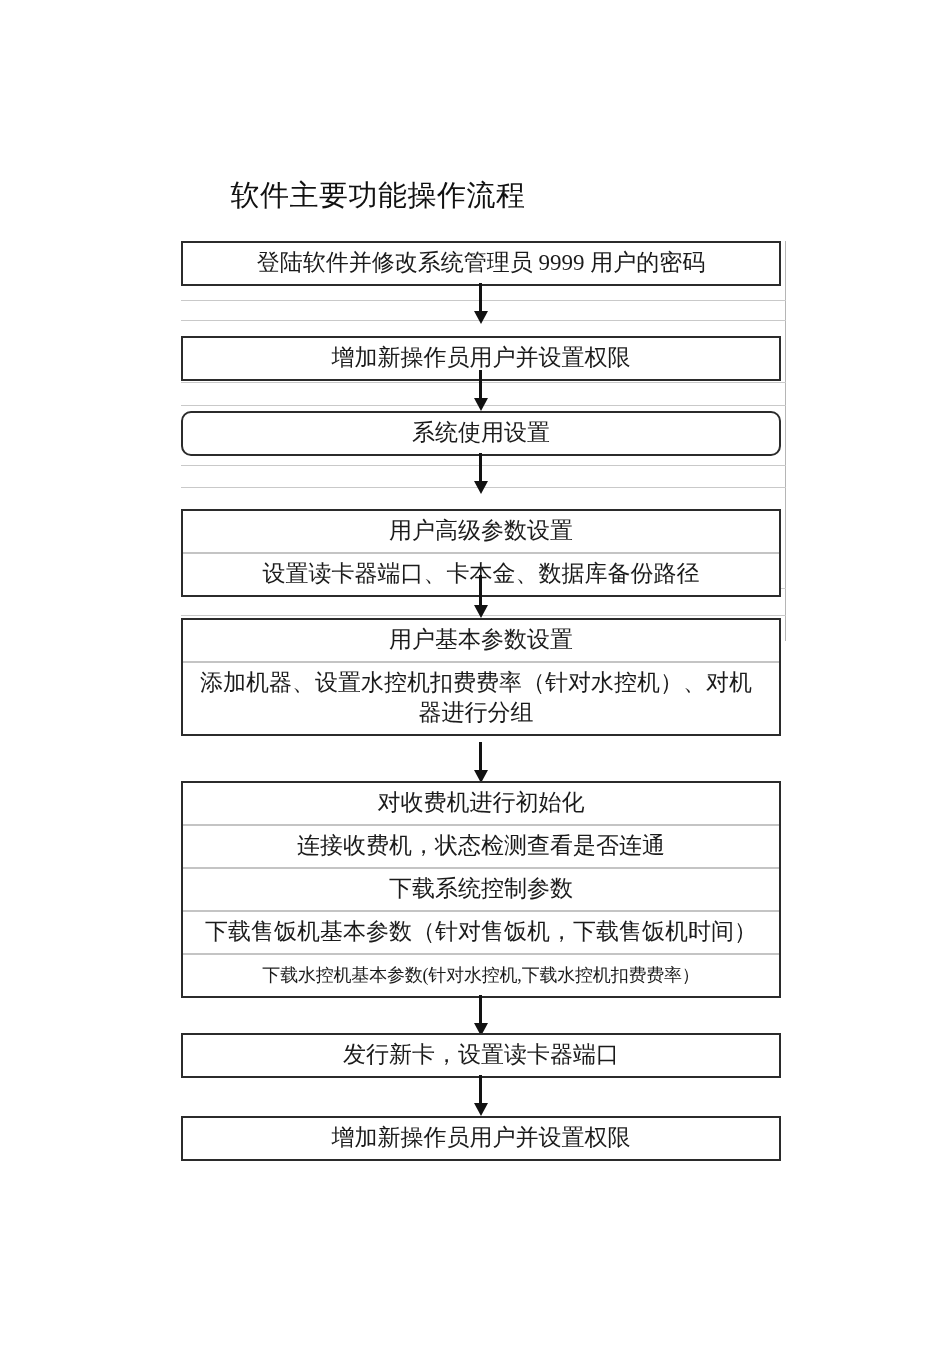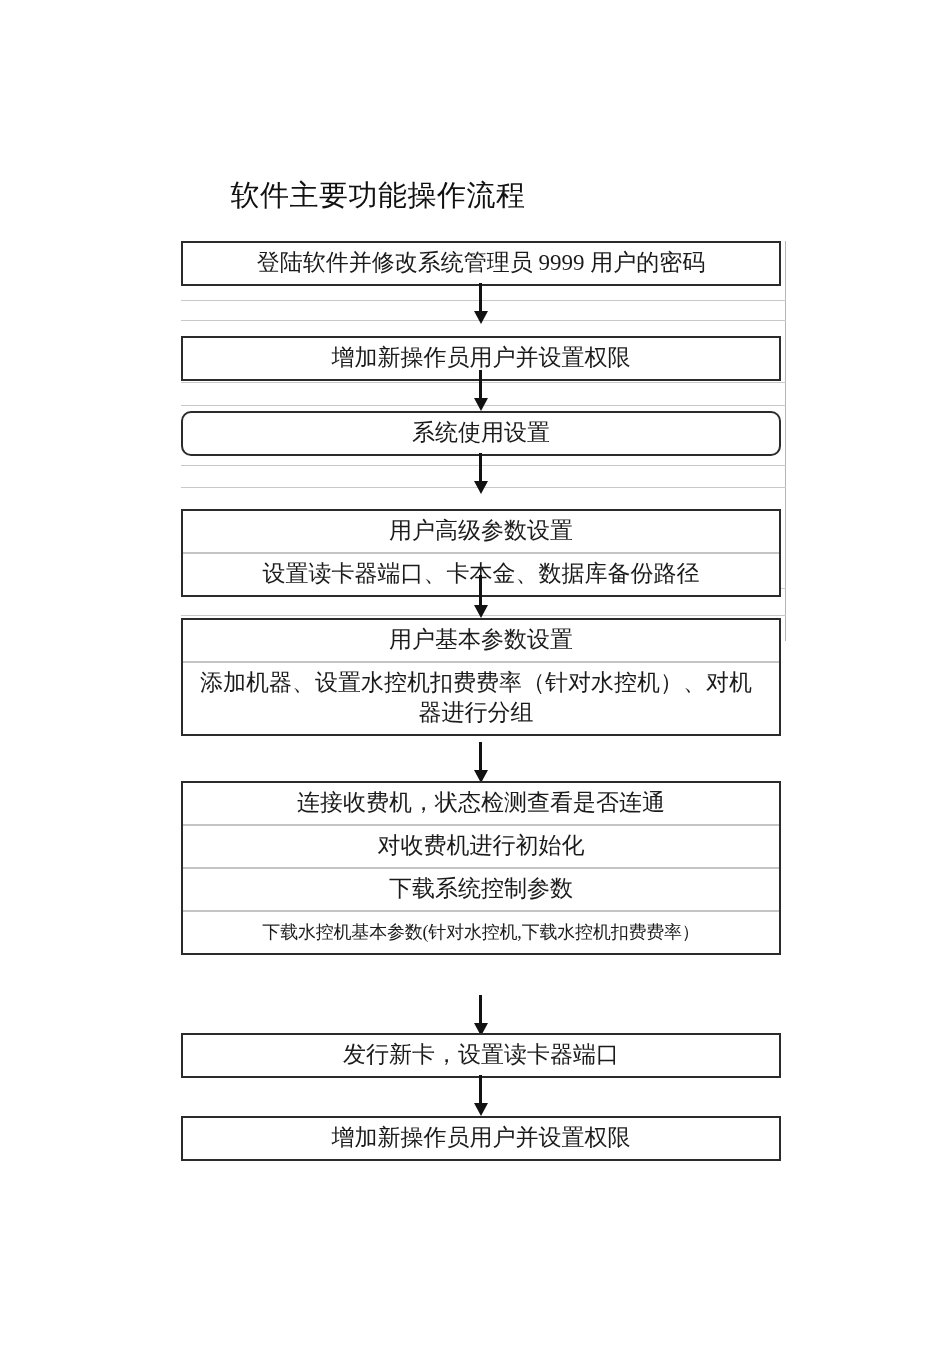--- a/index.html
+++ b/index.html
@@ -160,23 +160,24 @@
   <div class="flow-box" style="top:618px;">
     <div class="flow-row">用户基本参数设置</div>
     <div class="flow-row wrap" style="padding-right:16px;">添加机器、设置水控机扣费费率（针对水控机）、对机器进行分组</div>
   </div>
   <div class="arrow" style="top:742px; height:42px;">
     <div class="stem" style="height:30px;"></div>
     <div class="head" style="top:28px;"></div>
   </div>
 
   <div class="flow-box" style="top:781px;">
+    <div class="flow-row">对收费机进行初始化</div>
     <div class="flow-row">连接收费机，状态检测查看是否连通</div>
-    <div class="flow-row">对收费机进行初始化</div>
     <div class="flow-row">下载系统控制参数</div>
+    <div class="flow-row">下载售饭机基本参数（针对售饭机，下载售饭机时间）</div>
     <div class="flow-row tight">下载水控机基本参数(针对水控机,下载水控机扣费费率）</div>
   </div>
   <div class="arrow" style="top:995px; height:42px;">
     <div class="stem" style="height:30px;"></div>
     <div class="head" style="top:28px;"></div>
   </div>
 
   <div class="flow-box" style="top:1033px;">
     <div class="flow-row">发行新卡，设置读卡器端口</div>
   </div>

